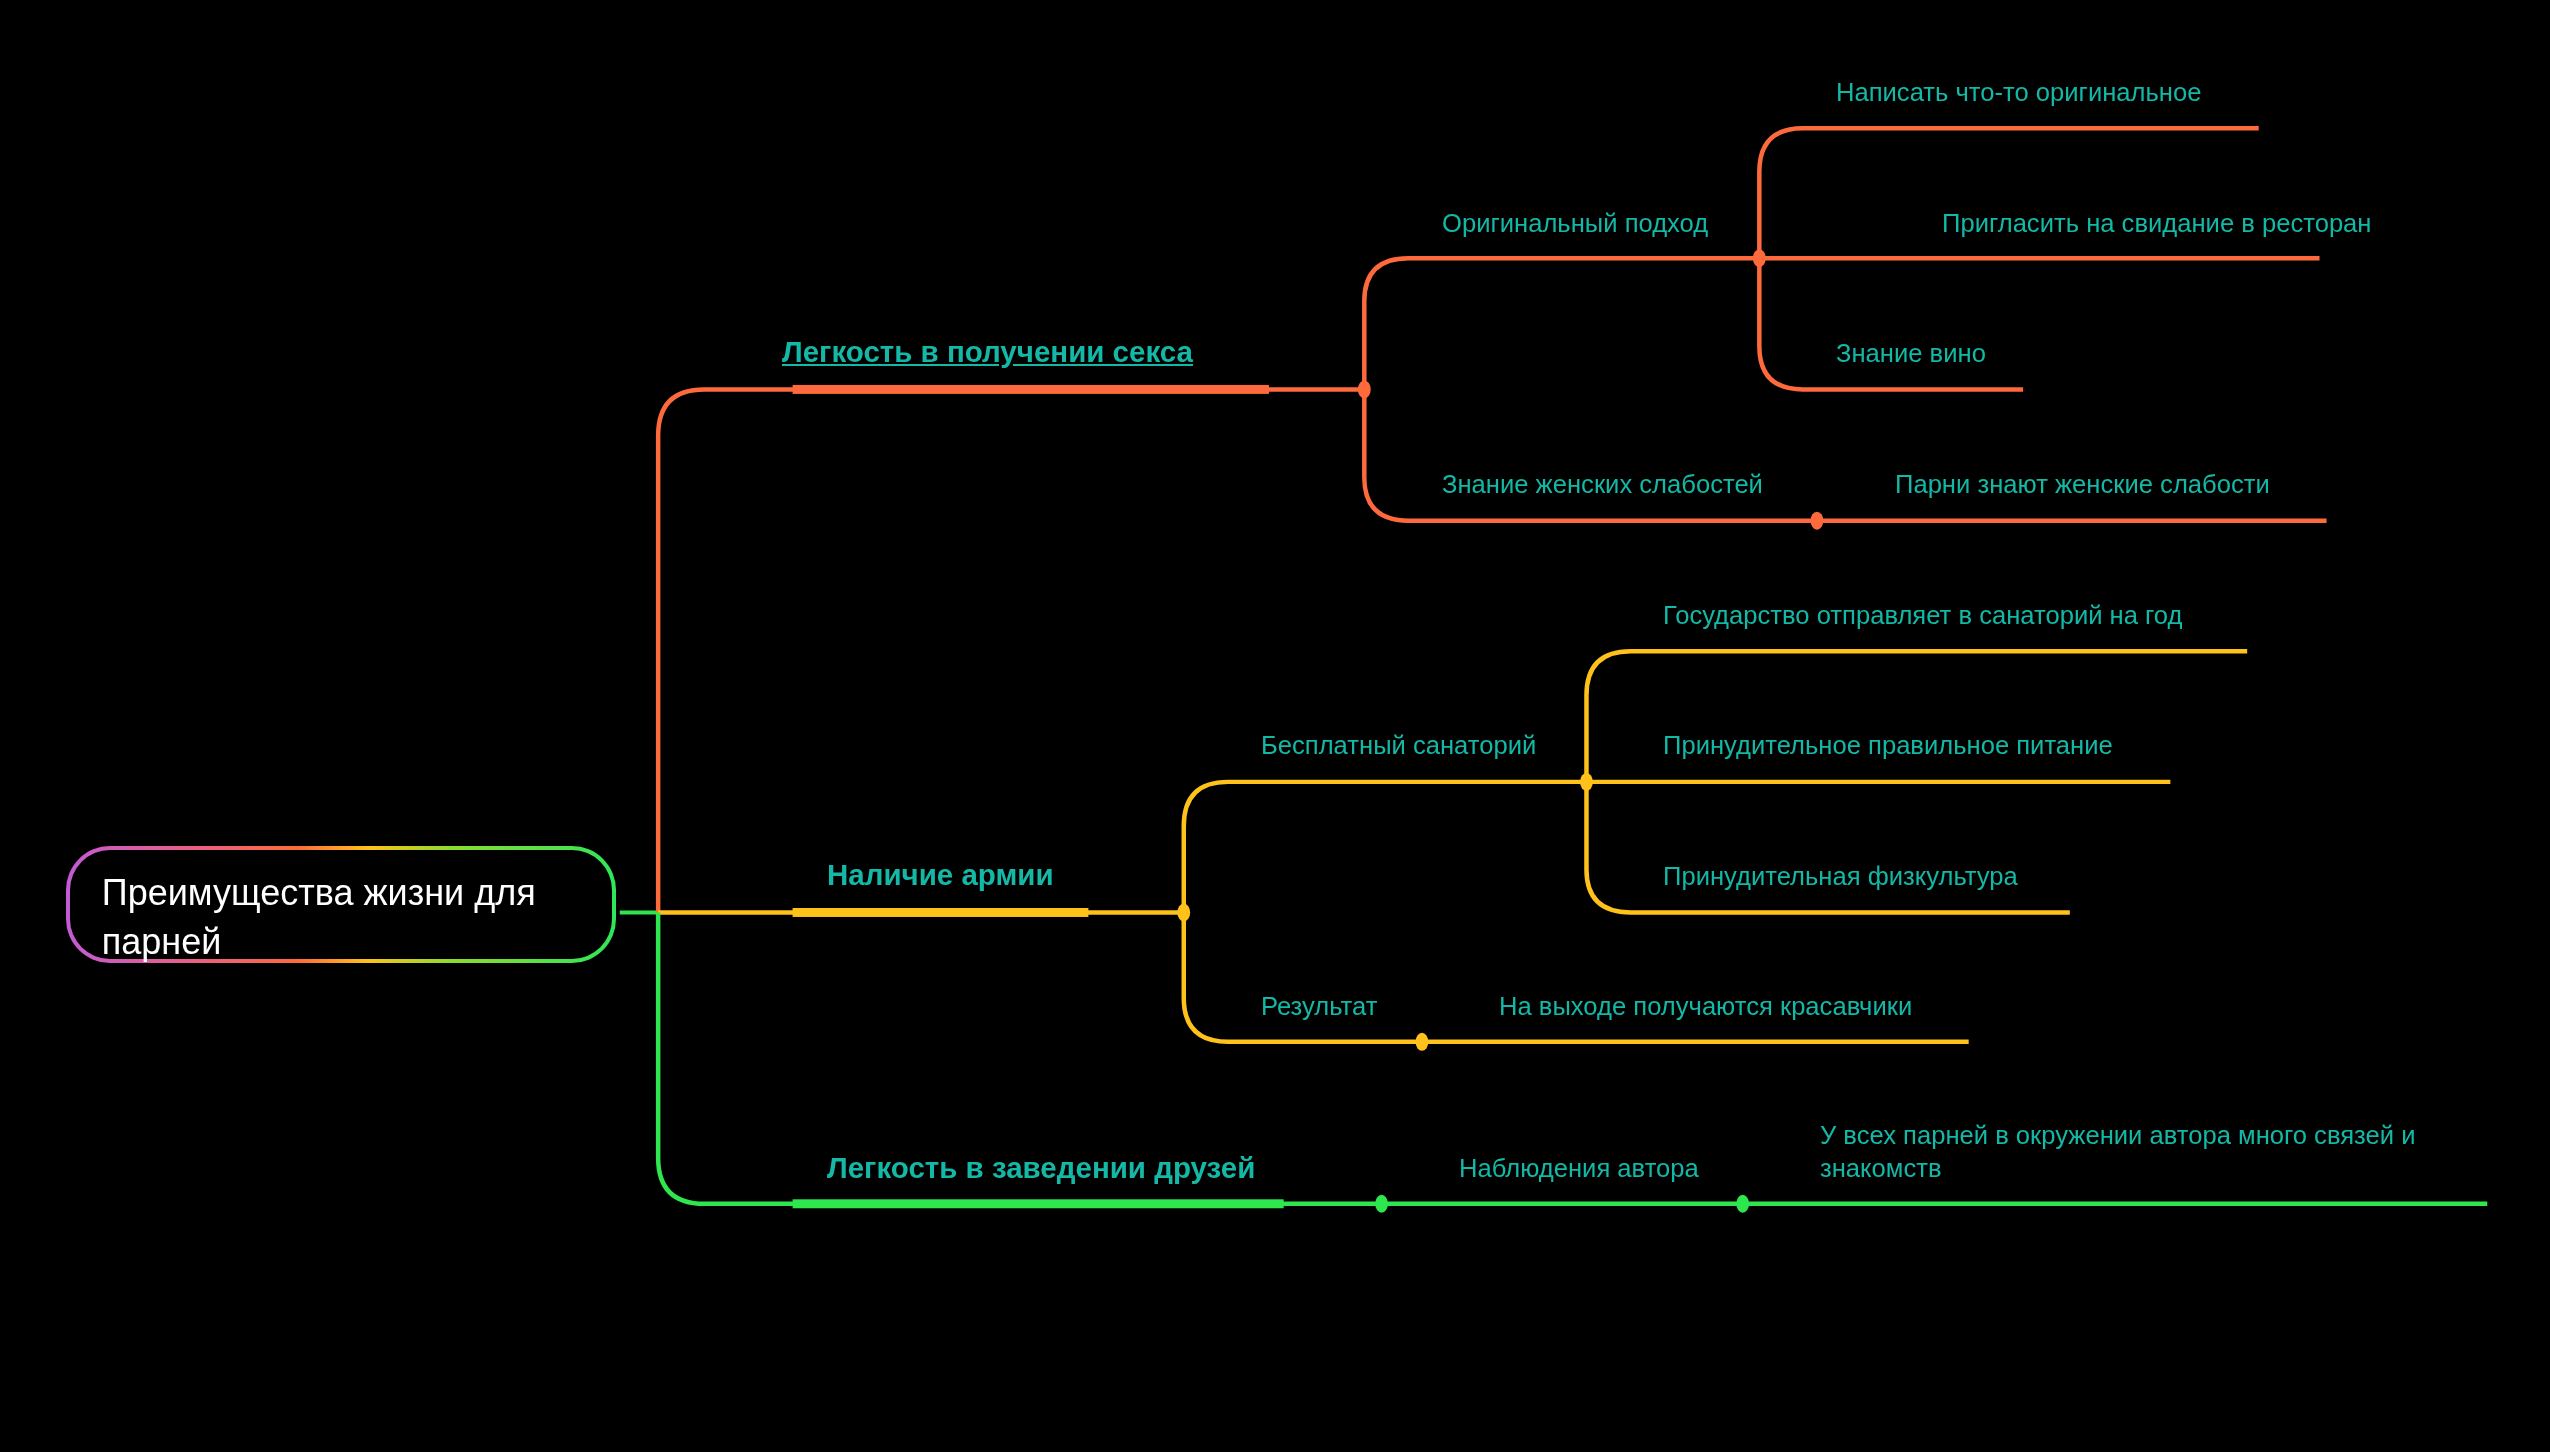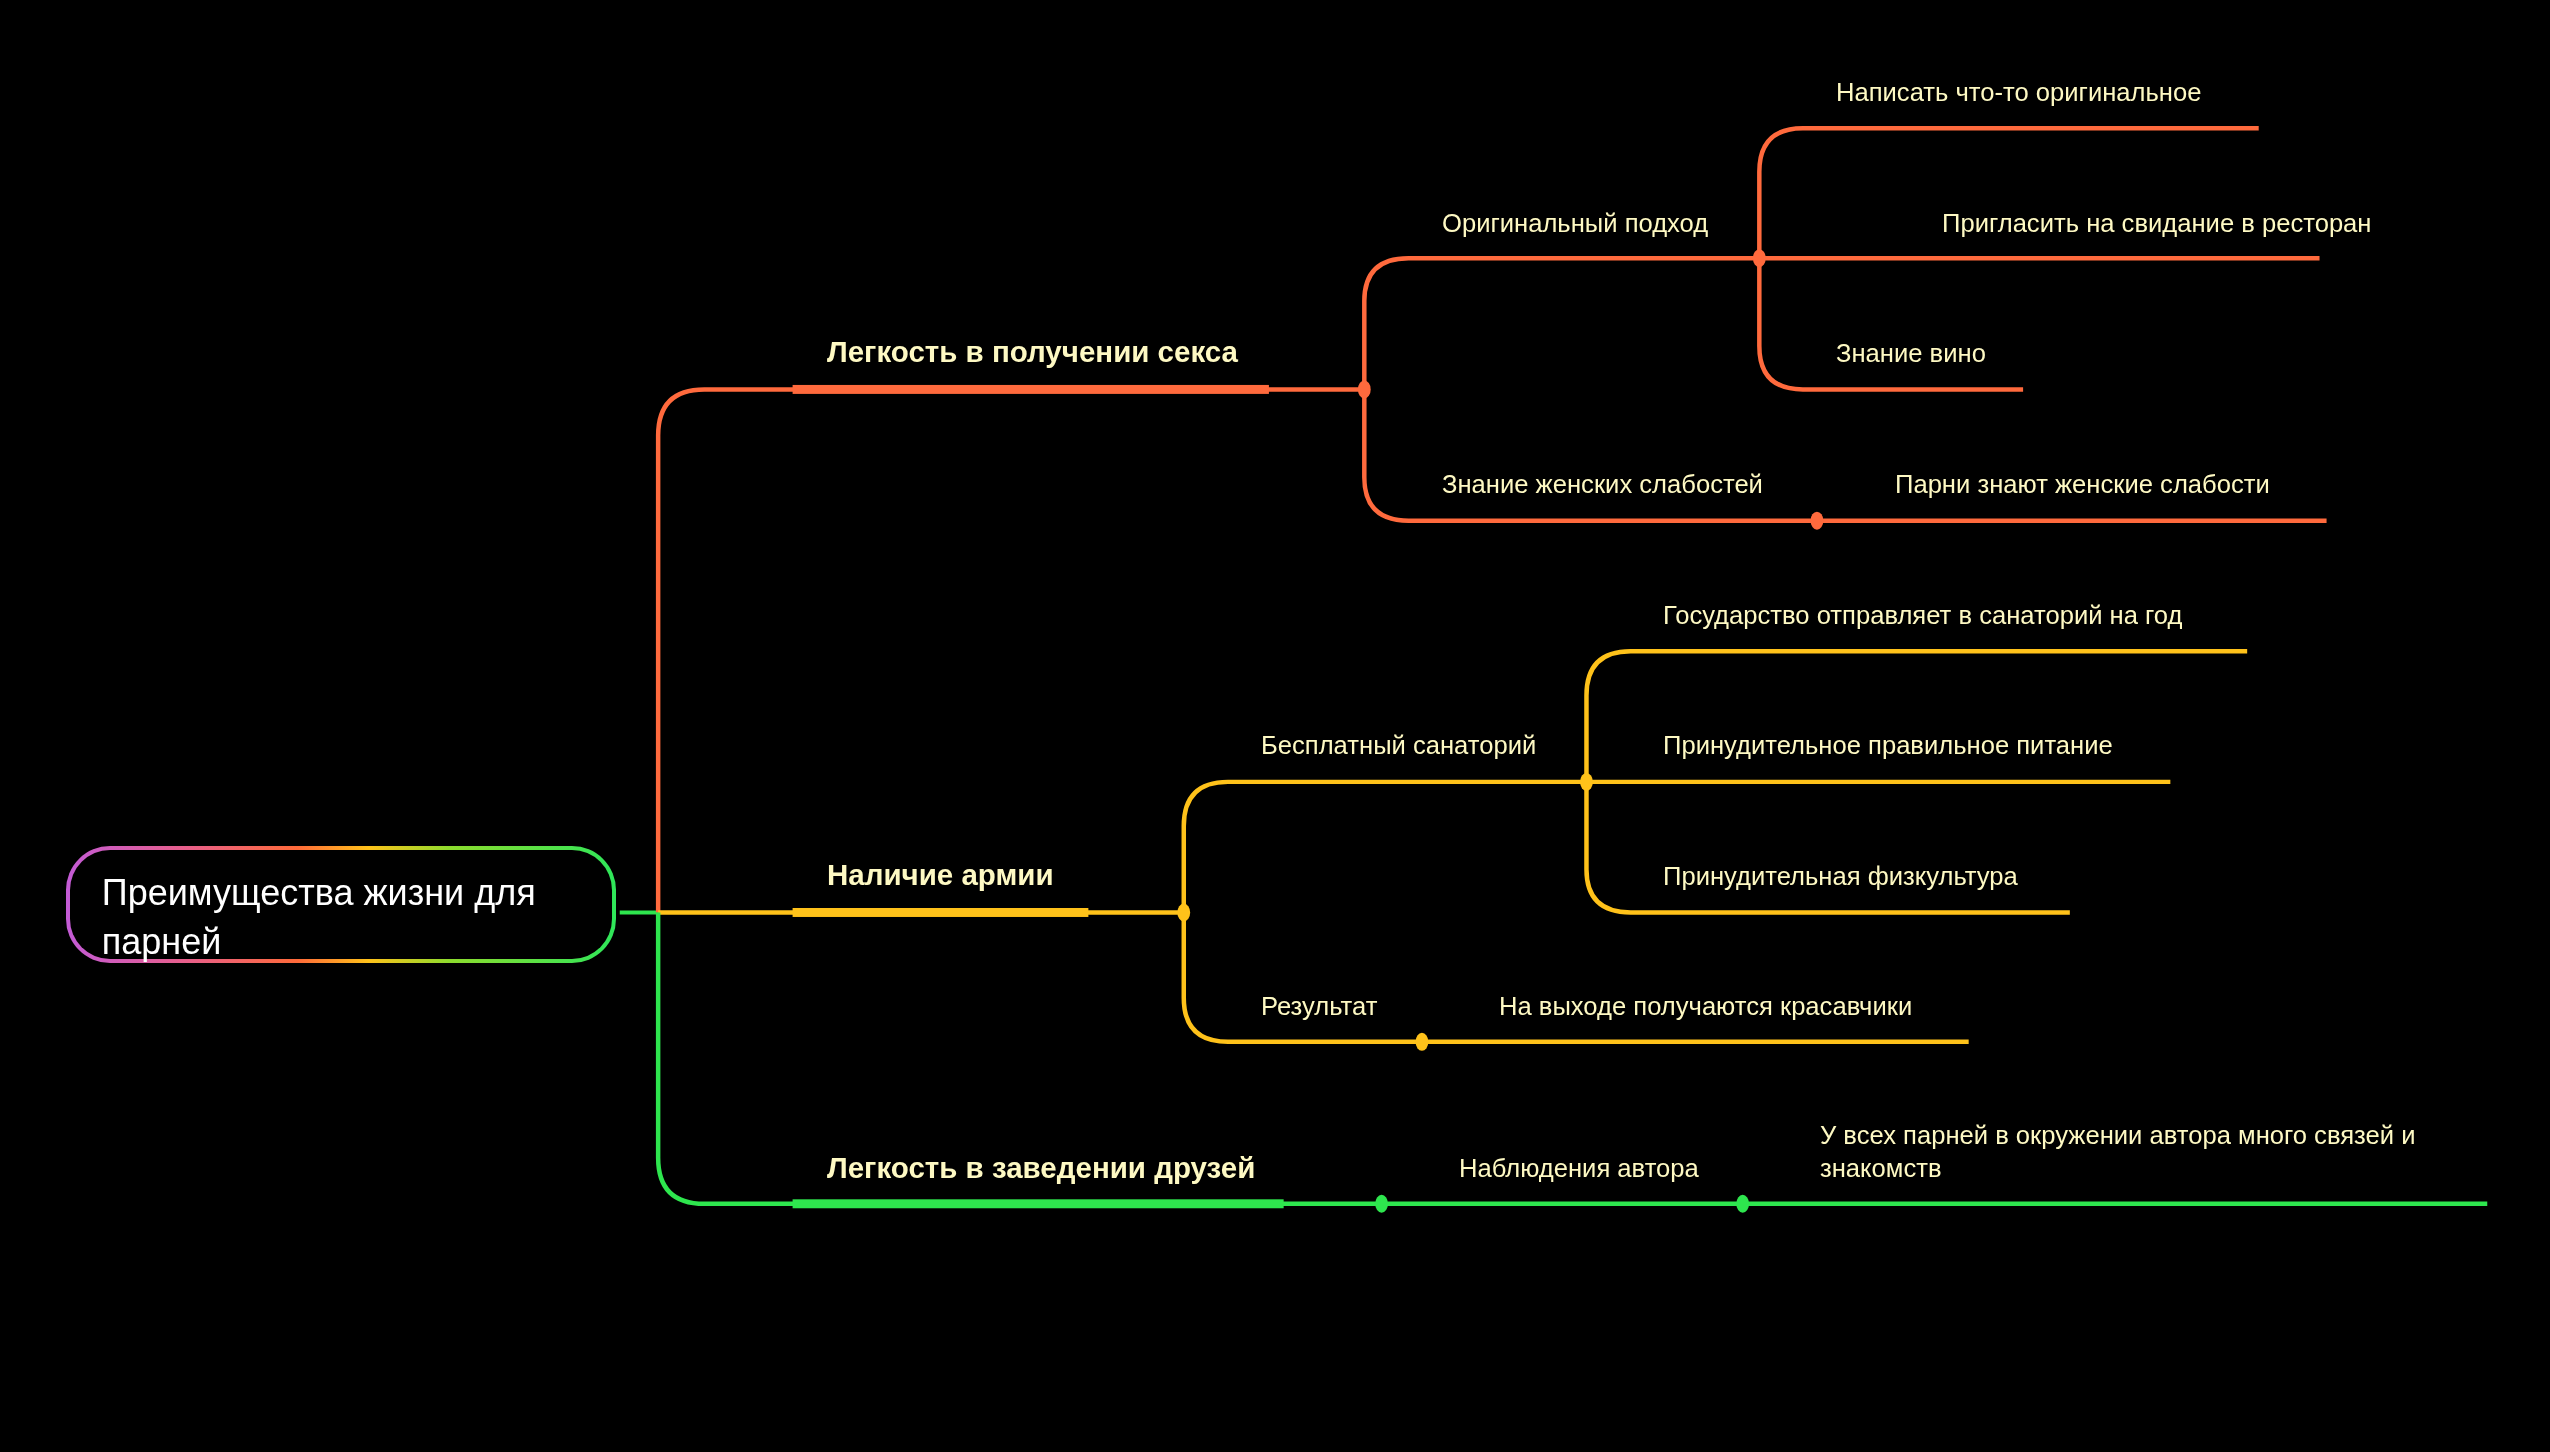--- a/index.html
+++ b/index.html
@@ -1,19 +1,19 @@
 <!DOCTYPE html>
 <html style="font-size:10.2px"><head>
 <meta charset="utf-8">
 <style>
   html, body { margin: 0; padding: 0; background: #000; }
   body { width: 2550px; height: 1453px; position: relative; overflow: hidden;
          font-family: "Liberation Sans", sans-serif; color: #fff; }
   #canvas { position: absolute; left: 0; top: 0; }
-  .lbl { position: absolute; white-space: nowrap; color: #fef9c3; font-family: "Liberation Sans", sans-serif; }
+  .lbl { position: absolute; white-space: nowrap; color: #14b8a6; font-family: "Liberation Sans", sans-serif; }
   .main-lbl { font-size: 29.5px; font-weight: 600; }
   .sub-lbl { font-size: 25.6px; }
   .leaf-lbl { font-size: 25.6px; }
   .wrap { white-space: normal; line-height: 33px; width: 672px; }
   .root-box {
     position: absolute; left: 66px; top: 846px; width: 550px; height: 117px;
     box-sizing: border-box; border-radius: 44px; padding: 3.8px;
     background: linear-gradient(90deg, #c35bd6 0%, #e85f8a 22%, #ff6a3a 42%, #ffc21a 55%, #8cdc2e 70%, #2ee65a 100%);
   }
   .root-inner {
@@ -61,21 +61,21 @@
   <ellipse cx="2221" cy="1627" rx="10" ry="14" fill="#ffc21a"></ellipse>
 
   <ellipse cx="2158" cy="1880" rx="10" ry="14" fill="#2ee64e"></ellipse>
   <ellipse cx="2722" cy="1880" rx="10" ry="14" fill="#2ee64e"></ellipse>
 </svg>
 
 <div class="root-box">
   <div class="root-inner">Преимущества жизни для парней</div>
 </div>
 
-<div class="lbl main-lbl" style="left:827px; top:335px;">Легкость в получении секса</div>
+<div class="lbl main-lbl" style="left:782px; top:335px;text-decoration:underline;">Легкость в получении секса</div>
 <div class="lbl sub-lbl" style="left:1442px; top:209px;text-align:right;">Оригинальный подход</div>
 <div class="lbl leaf-lbl" style="left:1836px; top:78px;">Написать что-то оригинальное</div>
 <div class="lbl leaf-lbl" style="left:1942px; top:209px;text-align:center;">Пригласить на свидание в ресторан</div>
 <div class="lbl leaf-lbl" style="left:1836px; top:339px;">Знание вино</div>
 <div class="lbl sub-lbl" style="left:1442px; top:470px;">Знание женских слабостей</div>
 <div class="lbl leaf-lbl" style="left:1895px; top:470px;">Парни знают женские слабости</div>
 
 <div class="lbl main-lbl" style="left:827px; top:858px;">Наличие армии</div>
 <div class="lbl sub-lbl" style="left:1261px; top:731px;">Бесплатный санаторий</div>
 <div class="lbl leaf-lbl" style="left:1663px; top:601px;">Государство отправляет в санаторий на год</div>

